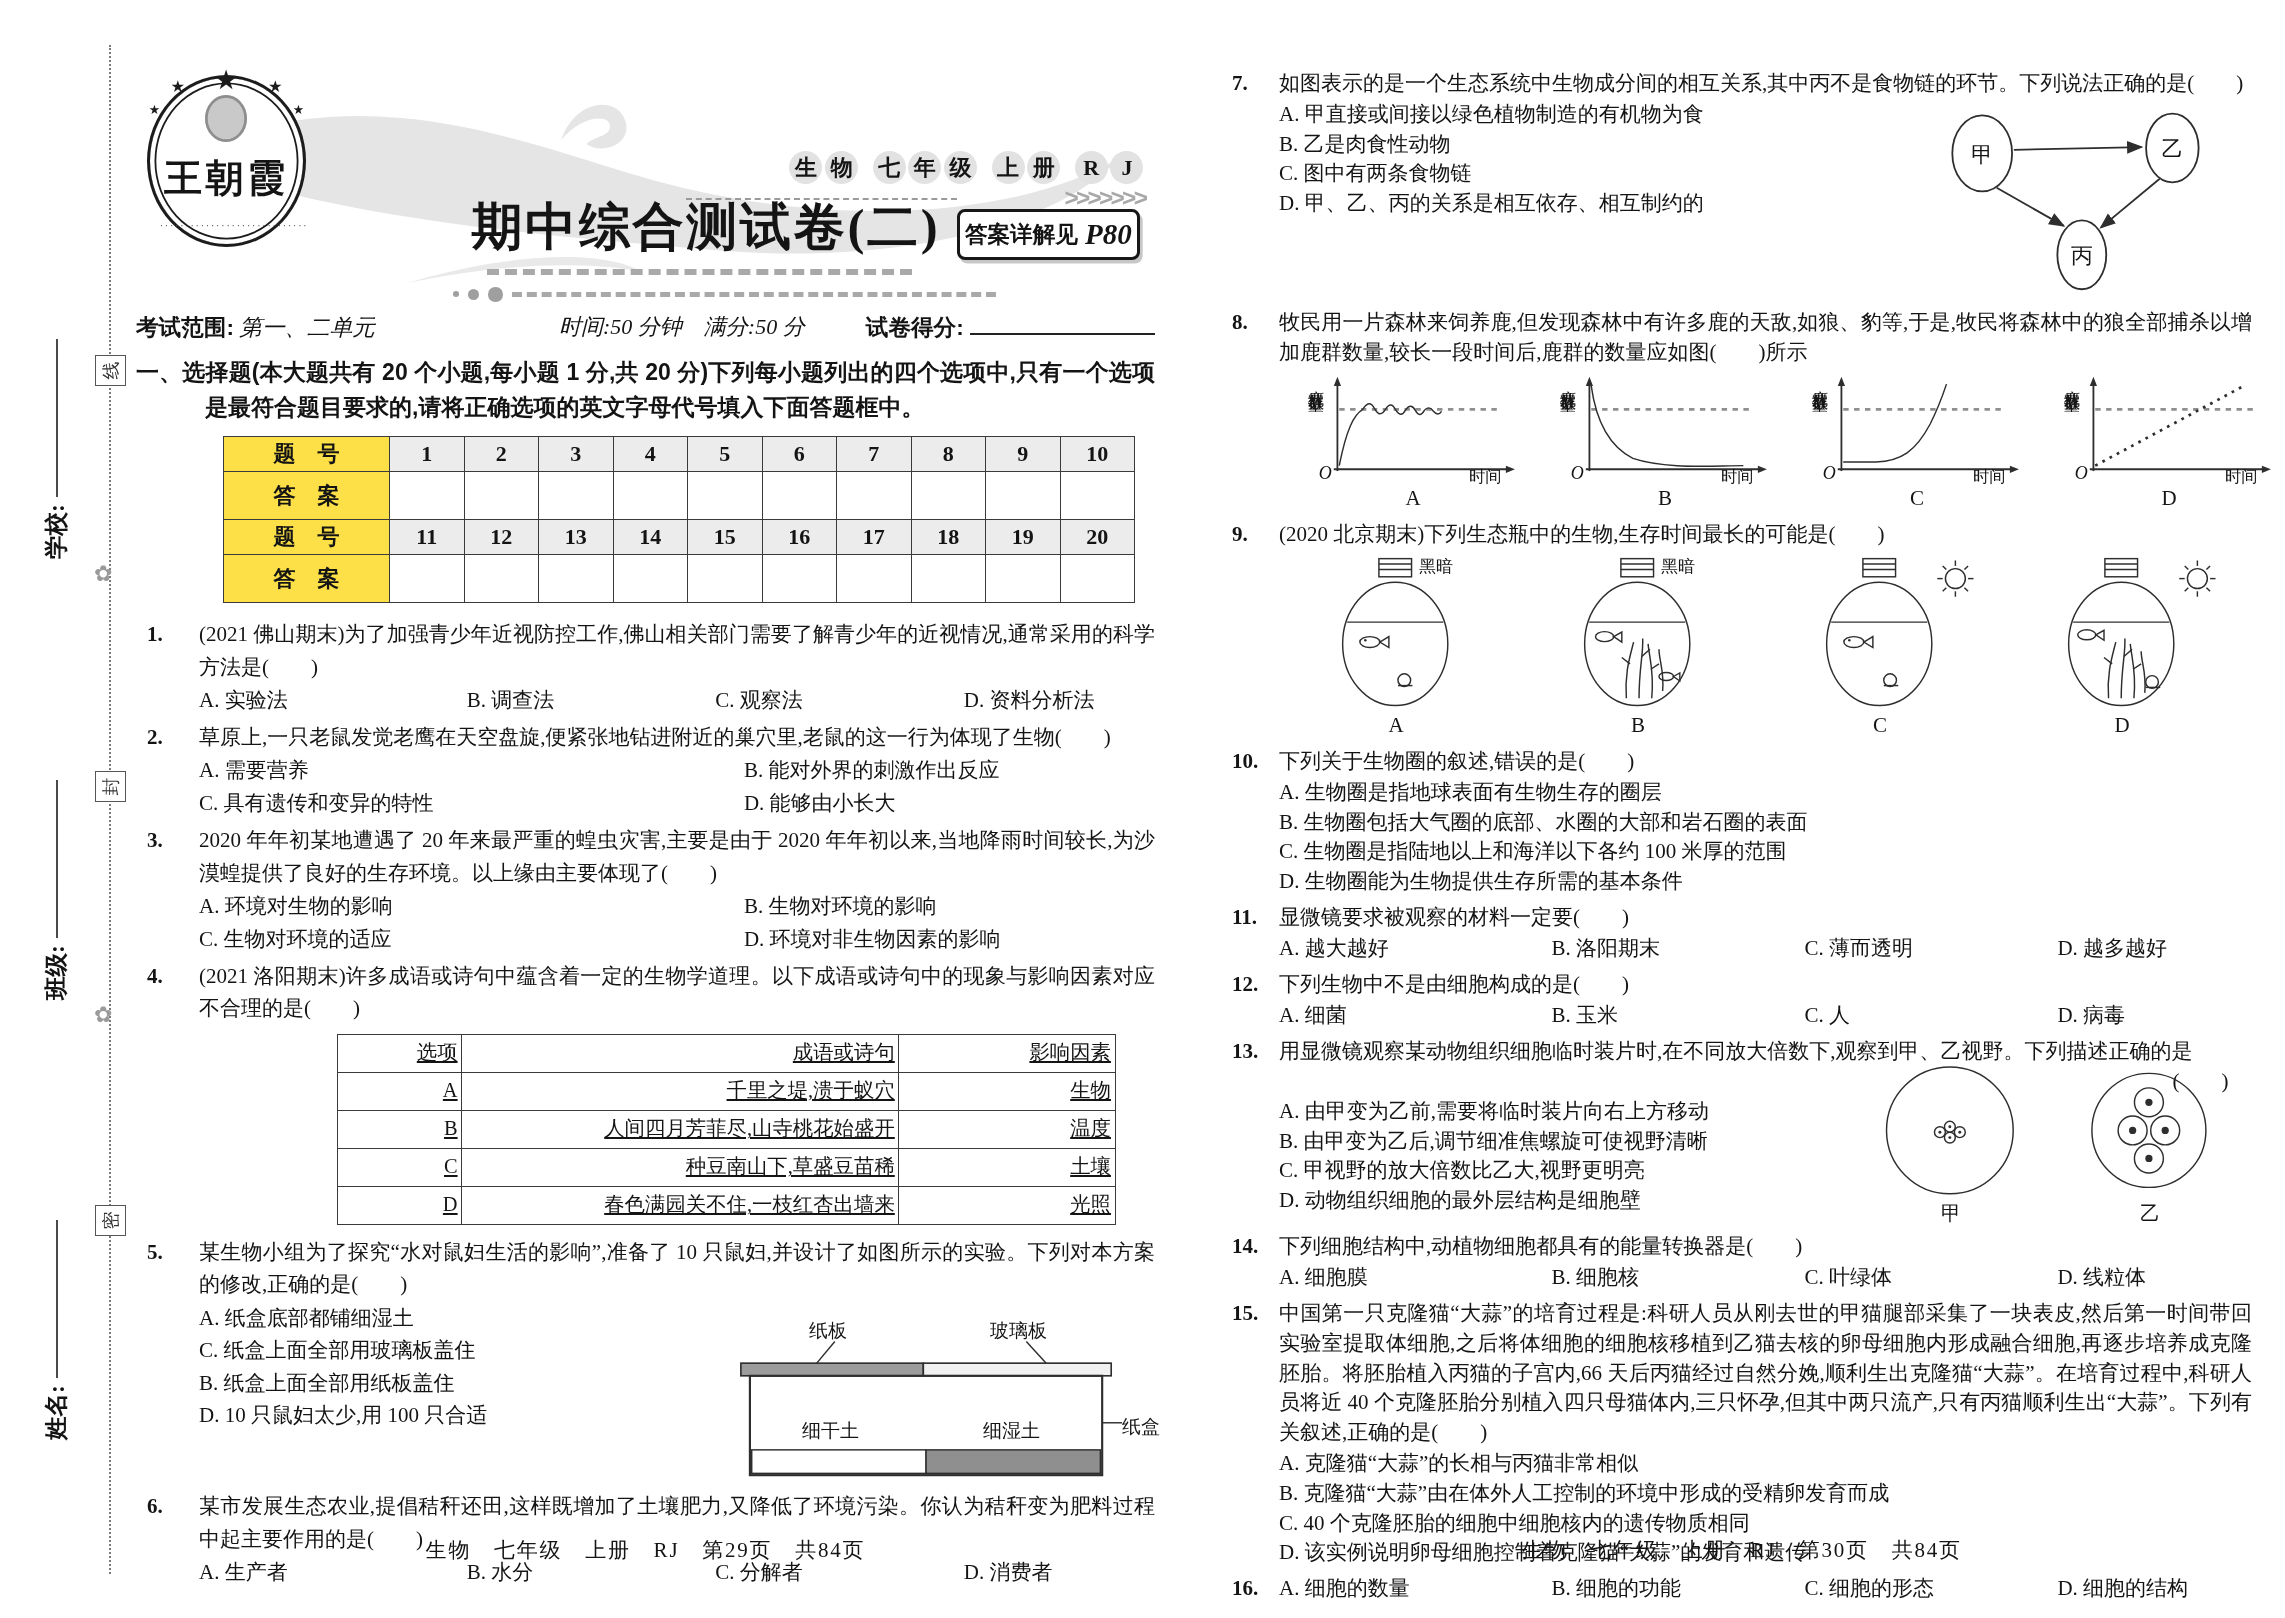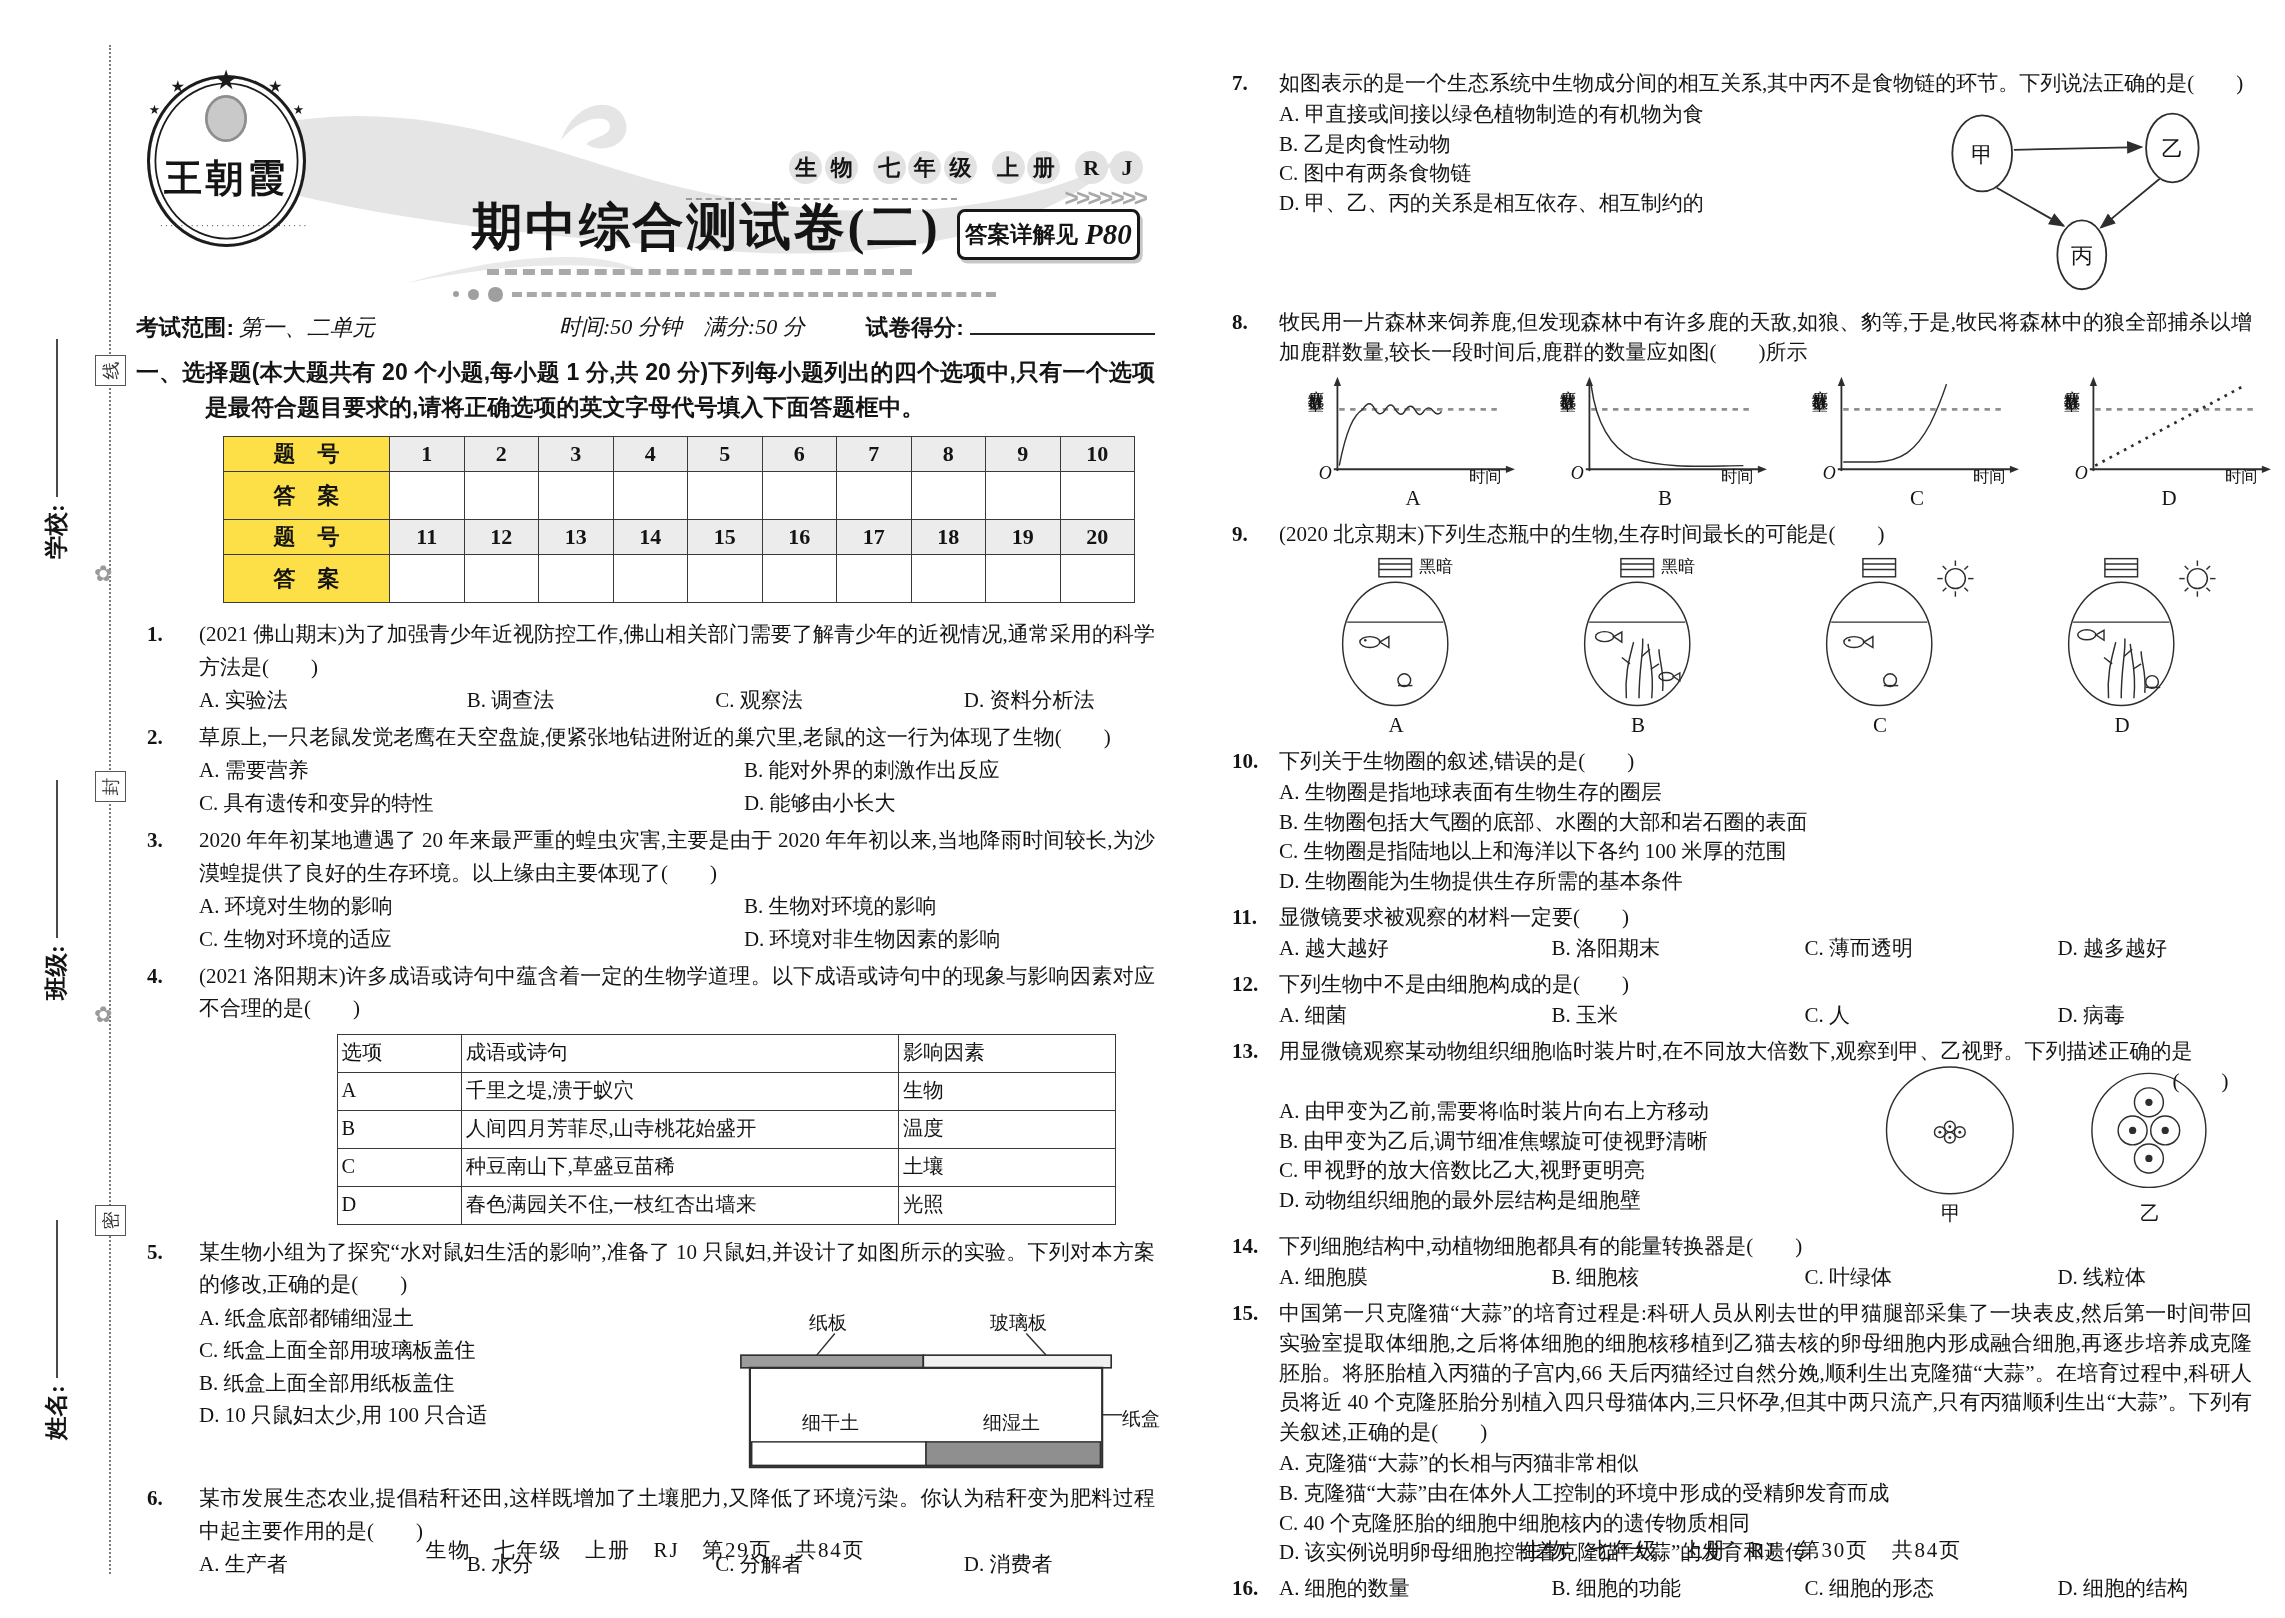--- a/index.html
+++ b/index.html
@@ -81,21 +81,21 @@
   .opts{margin-top:0.9px;}
   .cols4{display:grid;grid-template-columns:28% 26% 26% 20%;}
   .cols2{display:grid;grid-template-columns:57% 43%;}
   .opt{white-space:nowrap;overflow:visible;}
   .stack .opt{white-space:normal;}
   .qrow{display:flex;align-items:flex-start;}
   .qrow .opts{flex:1;}
   .fig{position:relative;flex:none;}
 
   table.q4t{border-collapse:collapse;margin:9px 0 11px 138px;width:753px;table-layout:fixed;}
-  table.q4t td{border:1.8px solid #3a3a3a;text-align:left;height:37px;font-size:20.4px;padding:0 3.6px;}
+  table.q4t td{border:1.8px solid #3a3a3a;text-align:right;height:37px;font-size:20.4px;padding:0 3.6px;text-decoration:underline;}
   .q4c1{width:116px;} .q4c2{width:429px;} .q4c3{width:208px;}
 
   
   .content-r{position:absolute;left:1232px;top:69px;width:1020px;font-size:21px;line-height:1.42;z-index:2;}
   .content-r .q{padding-left:47px;margin-bottom:6.3px;}
   .content-r .qn{left:0;}
   .paren{text-align:right;padding-right:23.5px;height:29px;}
 
   
   .figlbl{position:absolute;font-size:19px;white-space:nowrap;}
@@ -347,21 +347,21 @@
   <div class="q">
     <span class="qn">5.</span>
     <div class="qt">某生物小组为了探究“水对鼠妇生活的影响”,准备了 10 只鼠妇,并设计了如图所示的实验。下列对本方案的修改,正确的是(　　)</div>
     <div class="qrow">
       <div class="opts stack">
           <div class="opt">A. 纸盒底部都铺细湿土</div>
           <div class="opt">C. 纸盒上面全部用玻璃板盖住</div>
           <div class="opt">B. 纸盒上面全部用纸板盖住</div>
           <div class="opt">D. 10 只鼠妇太少,用 100 只合适</div>
         </div>
-      <div class="fig" style="width:429px;height:168px;margin-top:9px;">
+      <div class="fig" style="width:429px;height:168px;margin-top:17px;">
         <svg width="429" height="168" viewBox="0 0 474 186">
           <line class="thin" x1="120" y1="26" x2="100" y2="50"></line>
           <line class="thin" x1="332" y1="26" x2="354" y2="50"></line>
           <rect x="16" y="50" width="202" height="14" fill="#9c9c9c" stroke="#2e2e2e" stroke-width="1.8"></rect>
           <rect x="218" y="50" width="208" height="14" fill="#f1f1f1" stroke="#2e2e2e" stroke-width="1.8"></rect>
           <rect x="26" y="64" width="390" height="110" fill="none" stroke="#2e2e2e" stroke-width="2.4"></rect>
           <rect x="28" y="146" width="193" height="26" fill="#ffffff" stroke="#2e2e2e" stroke-width="1.6"></rect>
           <rect x="221" y="146" width="193" height="26" fill="#8f8f8f" stroke="#2e2e2e" stroke-width="1.6"></rect>
           <line class="thin" x1="416" y1="116" x2="438" y2="116"></line>
         </svg>

